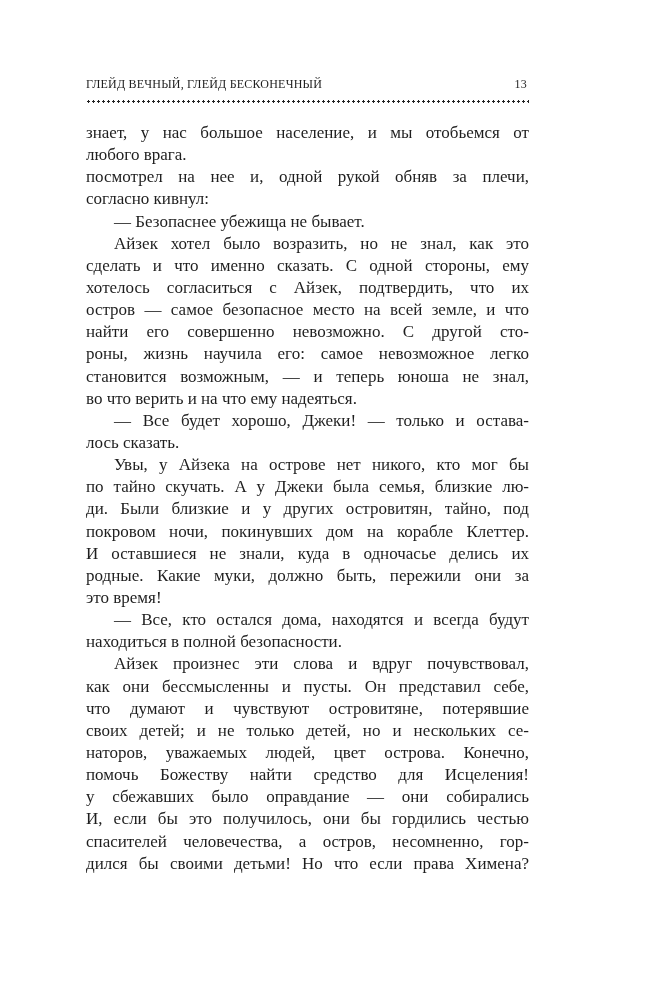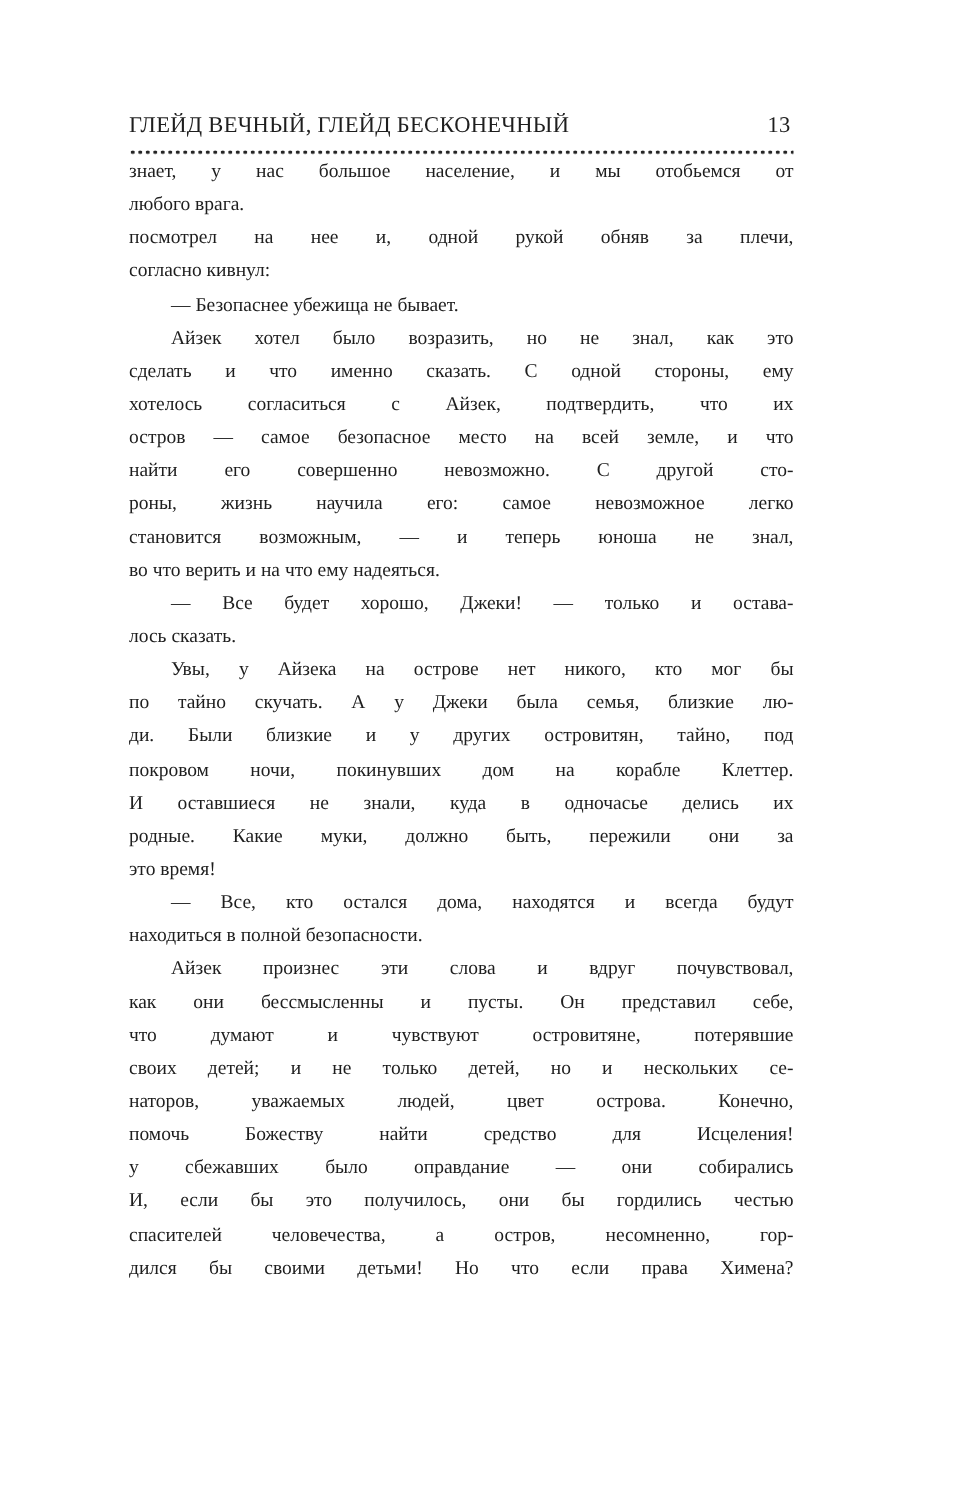--- a/index.html
+++ b/index.html
@@ -4,30 +4,30 @@
 <style>
   html, body { margin: 0; padding: 0; background: #ffffff; }
   body { width: 647px; height: 1000px; position: relative; overflow: hidden; }
   .page {
     position: absolute; left: 86px; top: 72px; width: 443px;
     font-family: "Liberation Serif", "DejaVu Serif", serif;
     color: #1e1e1e;
   }
   .header {
     display: flex; justify-content: space-between; align-items: baseline;
-    font-size: 15px; letter-spacing: 0.2px; height: 24px; line-height: 24px;
+    font-size: 12px; letter-spacing: 0.2px; height: 24px; line-height: 24px;
   }
   .header .title { text-transform: uppercase; }
   .header .num { padding-right: 2px; }
   .rule {
     margin-top: 4px; height: 3px;
     background-image: radial-gradient(circle, #222 1.1px, transparent 1.3px);
     background-size: 5px 3px; background-repeat: repeat-x;
   }
-  .body { font-size: 13px; line-height: 22.15px; }
+  .body { margin-top: 19px; font-size: 17px; line-height: 22.15px; }
   .line { display: block; text-align: justify; text-align-last: justify; height: 22.15px; white-space: nowrap; }
   .line.last { text-align-last: left; }
   .line.ind { padding-left: 28px; }
 </style>
 </head>
 <body>
 
 <div class="page">
   <div class="header">
     <span class="title">ГЛЕЙД ВЕЧНЫЙ, ГЛЕЙД БЕСКОНЕЧНЫЙ</span>

